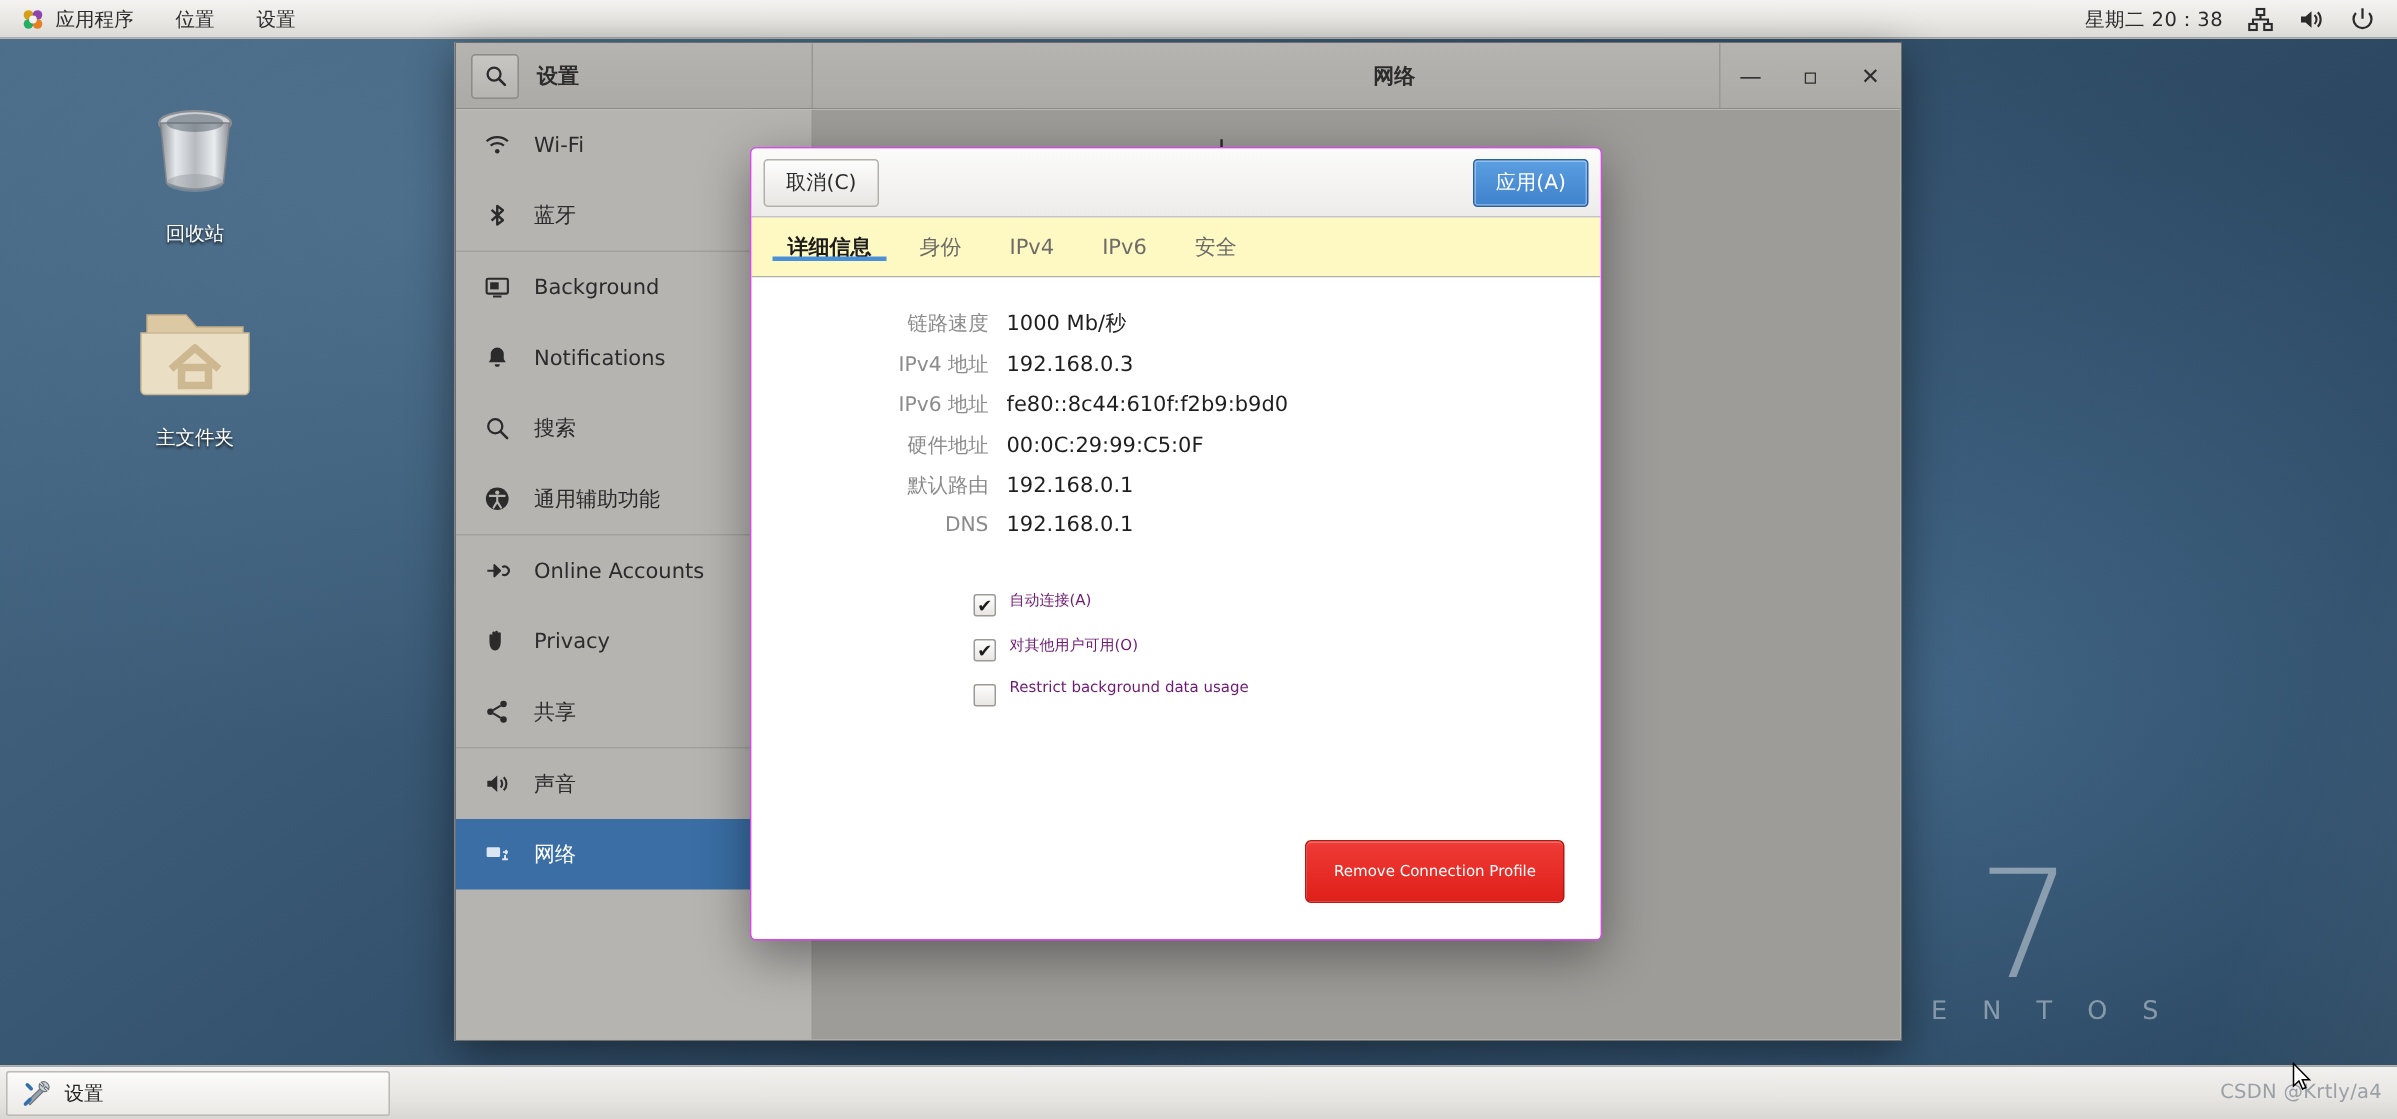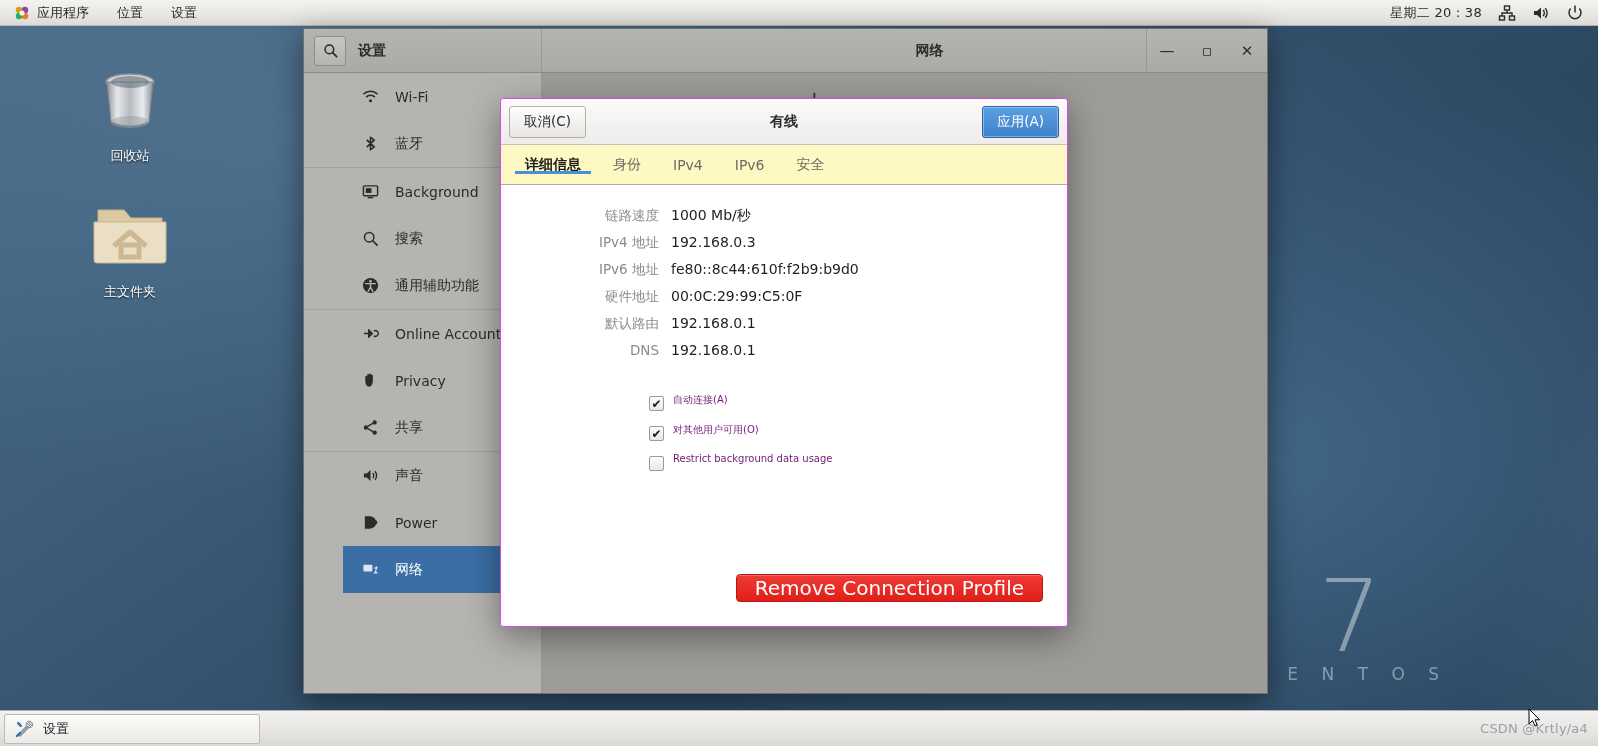--- a/index.html
+++ b/index.html
@@ -114,21 +114,21 @@
 
   #settings-body { flex: 1; display: flex; overflow: hidden; }
 
   
   #settings-sidebar {
     width: 238px; background: #b6b4b1; border-right: 1px solid #9b9996;
     overflow: hidden;
   }
   .side-item {
     height: 47px; display: flex; align-items: center; gap: 16px;
-    padding-left: 18px; font-size: 14px; color: #2b2b2b; margin-left: 39px;
+    padding-left: 18px; font-size: 14px; color: #2b2b2b;
   }
   .side-item .s-ico { width: 18px; height: 18px; display: flex; align-items: center; justify-content: center; color: #2b2b2b; }
   .side-item.selected { background: #3a6ea5; color: #ffffff; }
   .side-item.selected .s-ico { color: #dbe6f2; }
   .side-sep { height: 1px; background: #a3a19e; margin: 0; }
 
   
   #settings-main { flex: 1; background: #9e9c99; position: relative; overflow: hidden; }
   .net-plus { position: absolute; font-size: 20px; color: #2d2d2d; line-height: 1; }
   .net-card {
@@ -211,24 +211,24 @@
     margin-right: 9px; margin-top: 3px; flex: 0 0 15px;
     display: flex; align-items: center; justify-content: center;
     font-size: 12px; color: #1b1b1b;
   }
   .cbox.unchecked { color: transparent; }
   .check-main { font-size: 10px; color: #701a75; text-align: right; }
   .check-sub { font-size: 12px; color: #8d8a87; margin-top: 2px; }
 
   #remove-btn {
     position: absolute; right: 24px; bottom: 24px;
-    height: 28px; padding: 0 18px;
+    height: 42px; padding: 0 18px;
     background: linear-gradient(to bottom, #ef3b36 0%, #e01f19 100%);
     border: 1px solid #b81510; border-radius: 4px;
-    color: #ffffff; font-size: 20px;
+    color: #ffffff; font-size: 10px;
     display: flex; align-items: center; justify-content: center;
     box-shadow: inset 0 1px 0 rgba(255,255,255,.25);
   }
 
   
   #cursor { position: absolute; left: 1528px; top: 708px; width: 14px; height: 20px; pointer-events: none; }
 </style>
 </head>
 <body>
 
@@ -363,20 +363,29 @@
         <span class="s-ico">
           <svg width="17" height="17" viewBox="0 0 18 18">
               <rect x="1.5" y="3" width="15" height="10.5" rx="1" fill="none" stroke="currentColor" stroke-width="1.5"></rect>
               <rect x="4" y="5.5" width="6" height="5" fill="currentColor"></rect>
               <path d="M6 15.5h6" stroke="currentColor" stroke-width="1.5"></path>
             </svg>
         </span>
         <span>Background</span>
       </div>
 
+      <div class="side-item">
+        <span class="s-ico">
+          <svg width="17" height="17" viewBox="0 0 18 18">
+              <path d="M9 1.8a4.6 4.6 0 0 1 4.6 4.6v3.4l1.4 2.3H3l1.4-2.3V6.4A4.6 4.6 0 0 1 9 1.8z" fill="currentColor"></path>
+              <path d="M7.2 13.6a1.8 1.8 0 0 0 3.6 0" fill="currentColor"></path>
+            </svg>
+        </span>
+        <span>Notifications</span>
+      </div>
 
       <div class="side-item">
         <span class="s-ico">
           <svg width="17" height="17" viewBox="0 0 18 18">
               <circle cx="7.6" cy="7.6" r="5" fill="none" stroke="currentColor" stroke-width="1.6"></circle>
               <path d="M11.4 11.4 L16 16" stroke="currentColor" stroke-width="1.8" stroke-linecap="round"></path>
             </svg>
         </span>
         <span>搜索</span>
       </div>
@@ -430,30 +439,20 @@
         <span class="s-ico">
           <svg width="17" height="17" viewBox="0 0 18 18">
               <path d="M2 6.8h3L9 3.2v11.6L5 11.2H2z" fill="currentColor"></path>
               <path d="M11.4 6.4a3.6 3.6 0 0 1 0 5.2" fill="none" stroke="currentColor" stroke-width="1.5"></path>
               <path d="M13.6 4.4a6.6 6.6 0 0 1 0 9.2" fill="none" stroke="currentColor" stroke-width="1.5"></path>
             </svg>
         </span>
         <span>声音</span>
       </div>
 
-      <div class="side-item">
-        <span class="s-ico">
-          <svg width="17" height="17" viewBox="0 0 18 18">
-              <path d="M3 2.5h5.5a4 4 0 0 1 0 13H3z" fill="currentColor"></path>
-              <circle cx="13.6" cy="9" r="2.6" fill="currentColor"></circle>
-              <path d="M12.6 4.6v2.2M12.6 11.2v2.2" stroke="currentColor" stroke-width="1.5"></path>
-            </svg>
-        </span>
-        <span>Power</span>
-      </div>
 
       <div class="side-item selected">
         <span class="s-ico">
           <svg width="17" height="17" viewBox="0 0 18 18">
               <rect x="1.5" y="4" width="9.5" height="7" rx="1" fill="currentColor"></rect>
               <path d="M12.5 12.5h4M14.5 9.5v3M13 7.5l3.2 0M16.2 7.5l-1.4-1.4M16.2 7.5l-1.4 1.4" stroke="currentColor" stroke-width="1.4" fill="none"></path>
             </svg>
         </span>
         <span>网络</span>
       </div>
@@ -482,21 +481,20 @@
       </div>
     </div>
 
   </div>
 </div>
 
 <div id="wired-dialog">
 
   <div id="dlg-header">
     <div class="dlg-btn" id="cancel-btn">取消(C)</div>
-    <div id="dlg-title">有线</div>
     <div class="dlg-btn" id="apply-btn">应用(A)</div>
   </div>
 
   <div id="dlg-tabs">
     <div class="dlg-tab active">详细信息</div>
     <div class="dlg-tab">身份</div>
     <div class="dlg-tab">IPv4</div>
     <div class="dlg-tab">IPv6</div>
     <div class="dlg-tab">安全</div>
   </div>

